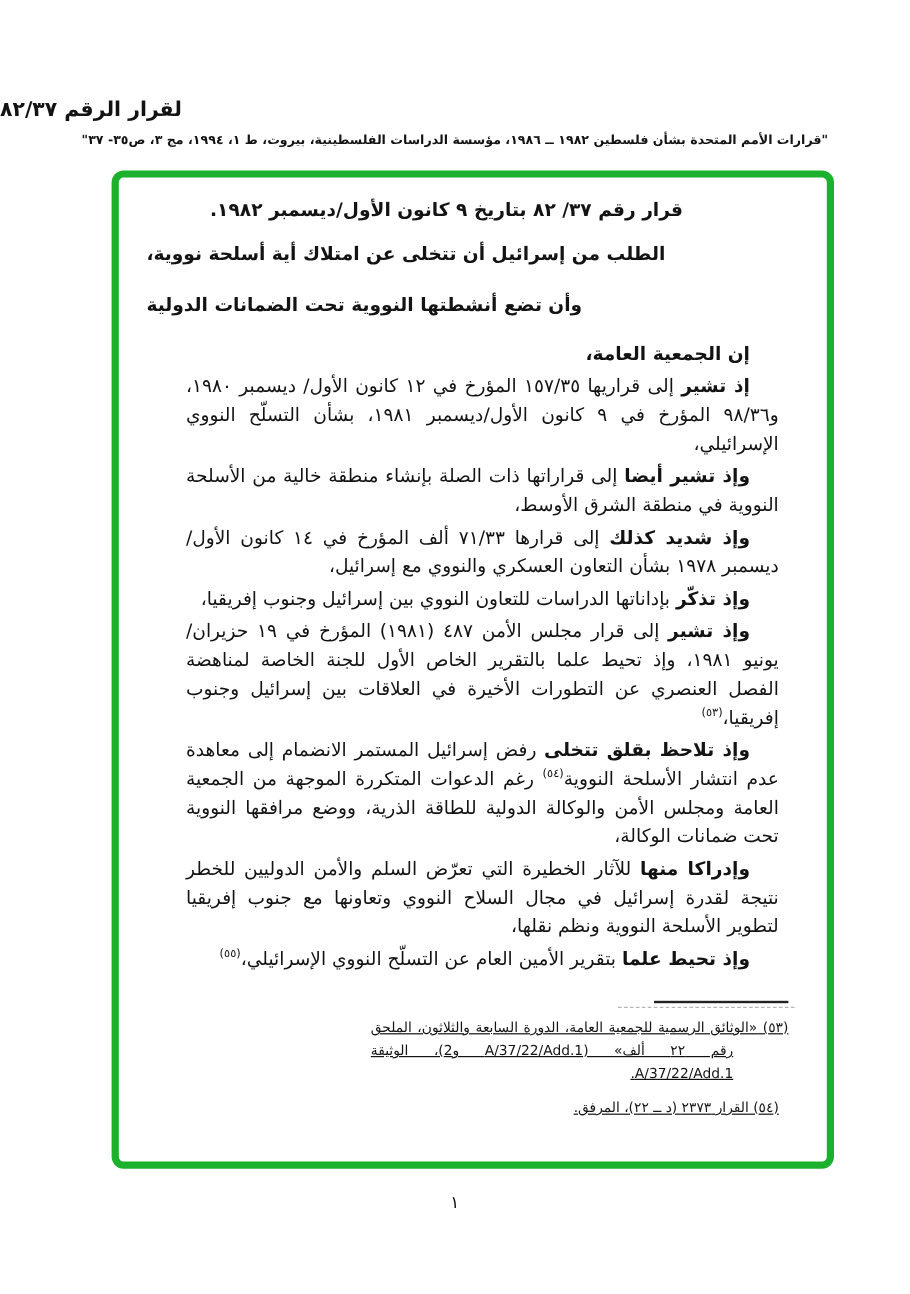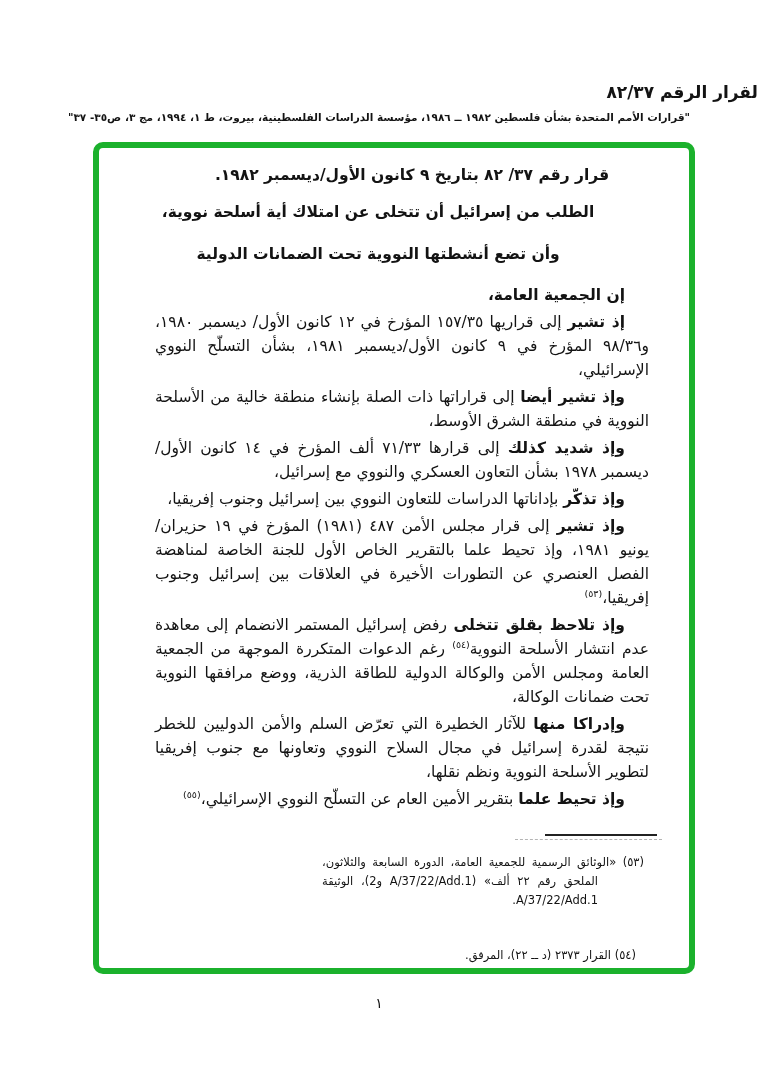--- a/index.html
+++ b/index.html
@@ -7,61 +7,61 @@
     width:758px; height:1078px;
     background:#ffffff;
     font-family:"DejaVu Sans", sans-serif;
     color:#131313;
     overflow:hidden;
   }
   .page{ position:relative; width:758px; height:1078px; direction:rtl; }
 
   .page-title{
     position:absolute; top:82px; left:0; right:0;
-    text-align:right; font-weight:bold; font-size:17px;
+    text-align:left; font-weight:bold; font-size:17px;
   }
   .source-line{
     position:absolute; top:111px; left:0; right:0;
     text-align:center; font-weight:bold; font-size:10.5px;
     white-space:nowrap;
   }
 
   .doc-box{
     position:absolute; left:93px; top:142px;
     width:590px; height:820px;
     border:6px solid #1bb12c;
     border-radius:10px;
     background:#fff;
   }
   .doc-content{
     position:absolute; top:0; right:0; bottom:0; left:0;
     padding:18px 40px 0 8px;
   }
 
-  .heading-block{ text-align:center; font-weight:bold; }
+  .heading-block{ text-align:left; font-weight:bold; }
   .h1-line{ font-size:15.5px; margin:0 0 9px 0; padding-left:68px; }
   .h2-line,.h3-line{ font-size:15.5px; margin:15px; line-height:27px; }
 
   .body-block{ margin-top:13px;margin-left:48px; }
   .para{
     margin:0 0 3px 0;
     font-size:15.5px; line-height:24px;
     text-align:justify; text-align-last:right;
     text-indent:24px;
   }
   .lead{ font-weight:bold; }
   .para sup{ font-size:9.5px; line-height:0; vertical-align:super; }
 
   .footnotes{
     position:absolute; top:686px; right:32px; width:348px;
     font-size:11.5px; line-height:19px;
   }
   .fn-sep-solid{ width:112px; border-top:2px solid #222; margin:0; }
   .fn-sep-dash{ width:147px; border-top:1px dashed #b5b5b5; margin:3px -5px 7px 0; }
-  .fn{ margin:13px; }
+  .fn{ margin:0;text-decoration:underline; }
   .fn-hang{
     text-align:justify; text-align-last:right;
     padding-right:46px; text-indent:-46px;
   }
   .fn-right{ text-align:right; padding-right:8px; }
   .fn + .fn-right{ margin-top:2px; }
   .fn-gap{ height:10px; }
 
   .page-number{
     position:absolute; top:995px; left:0; right:0;

